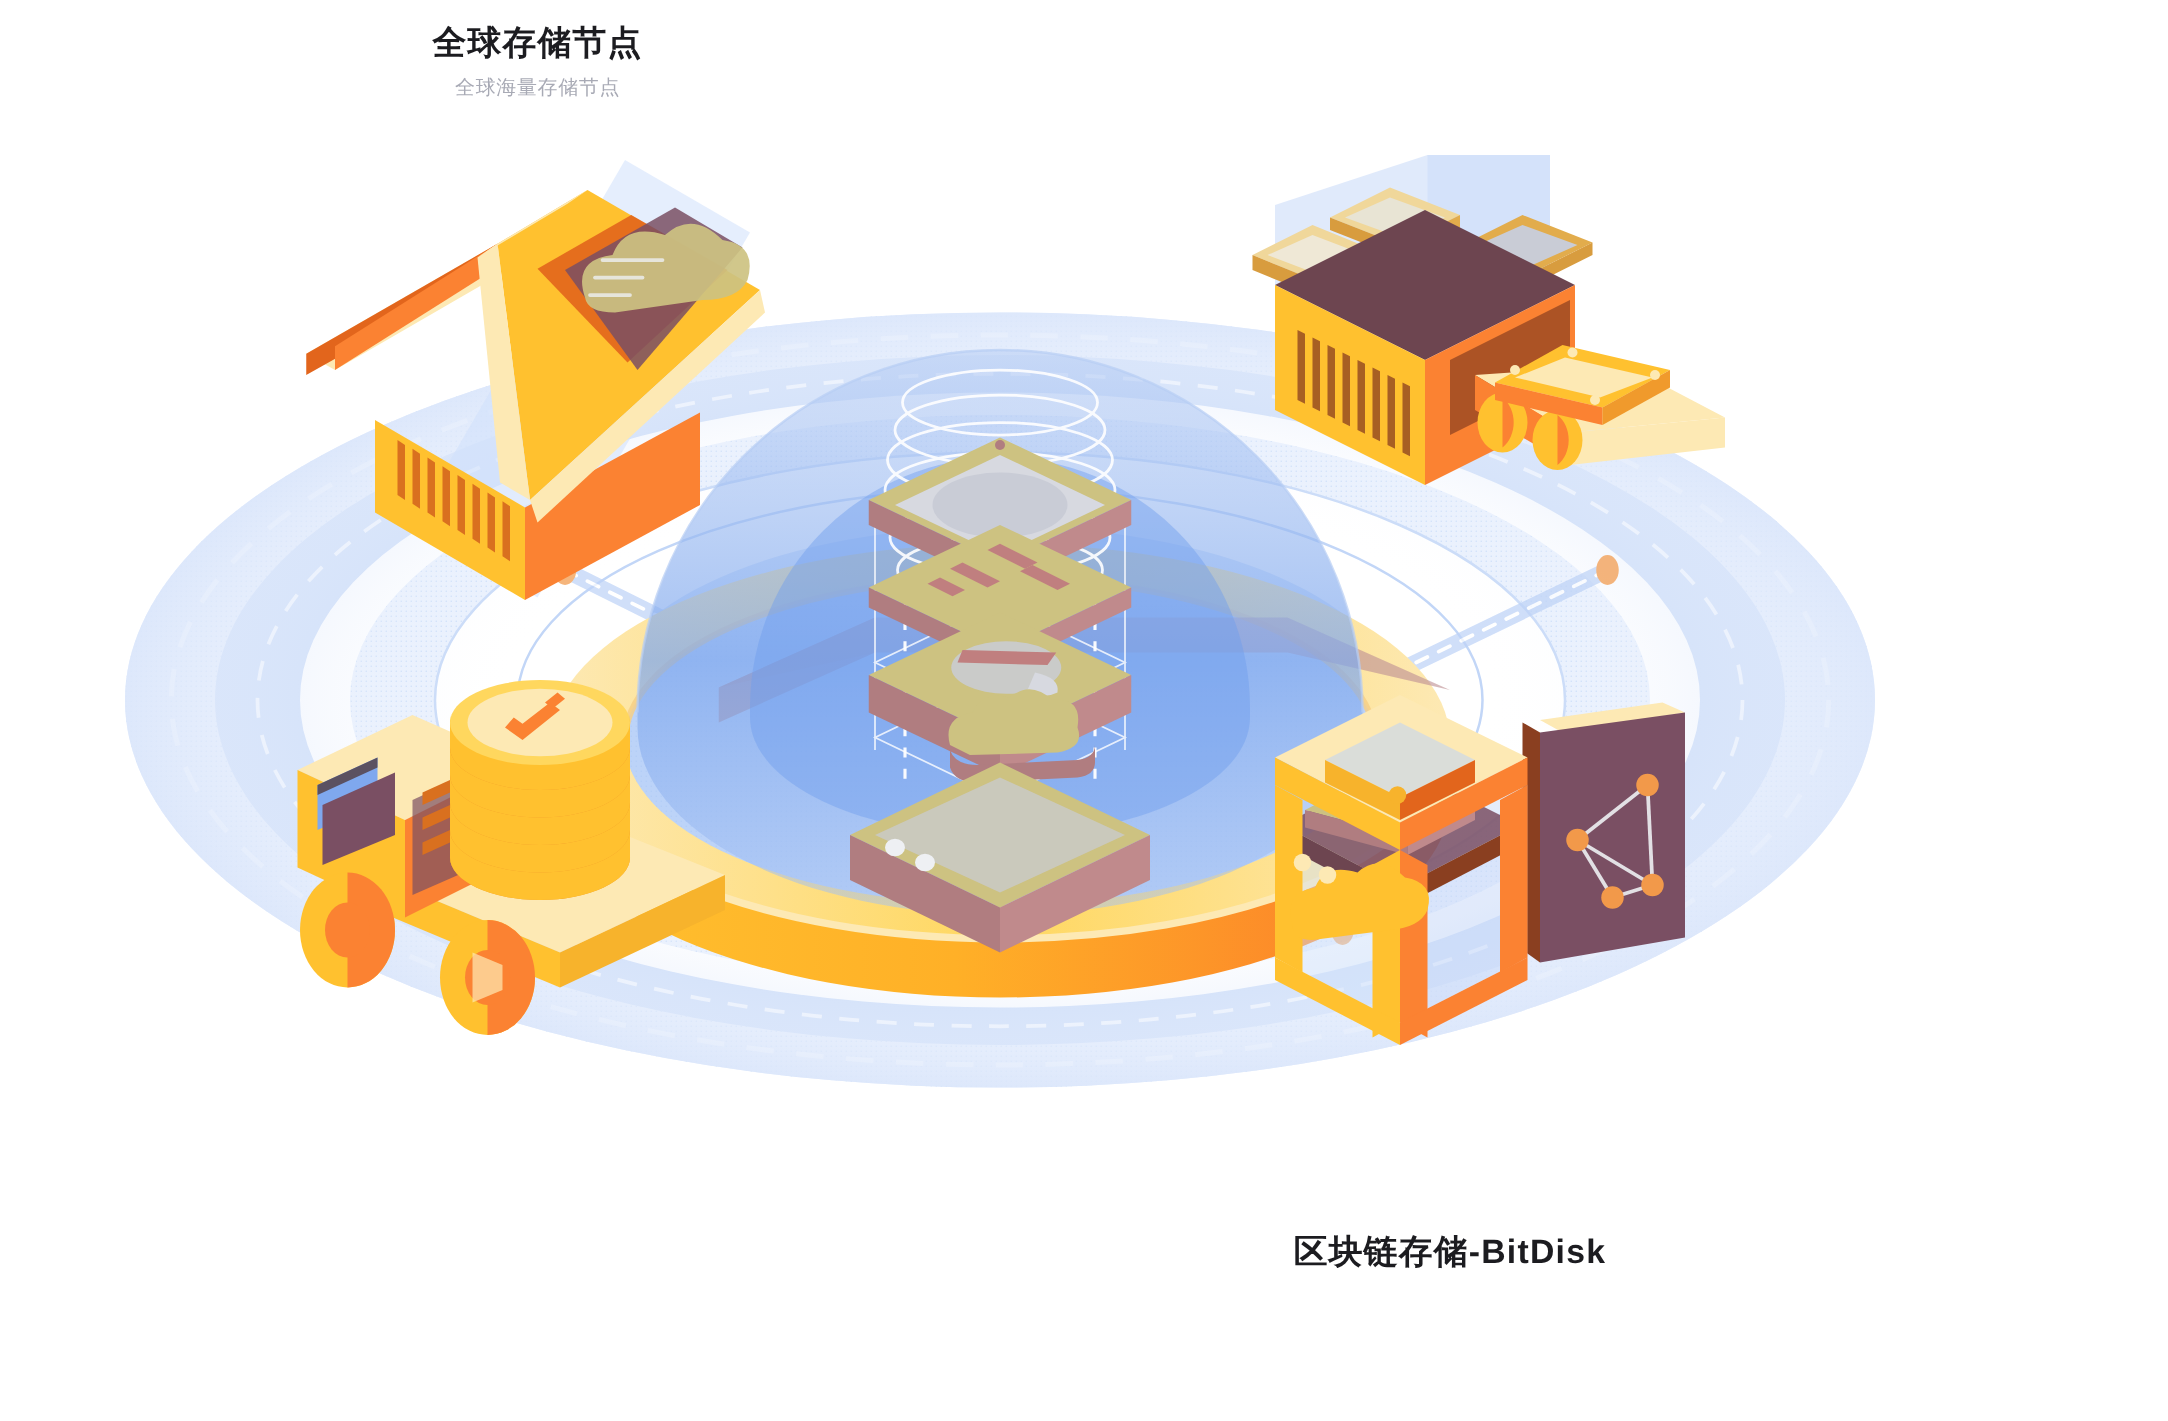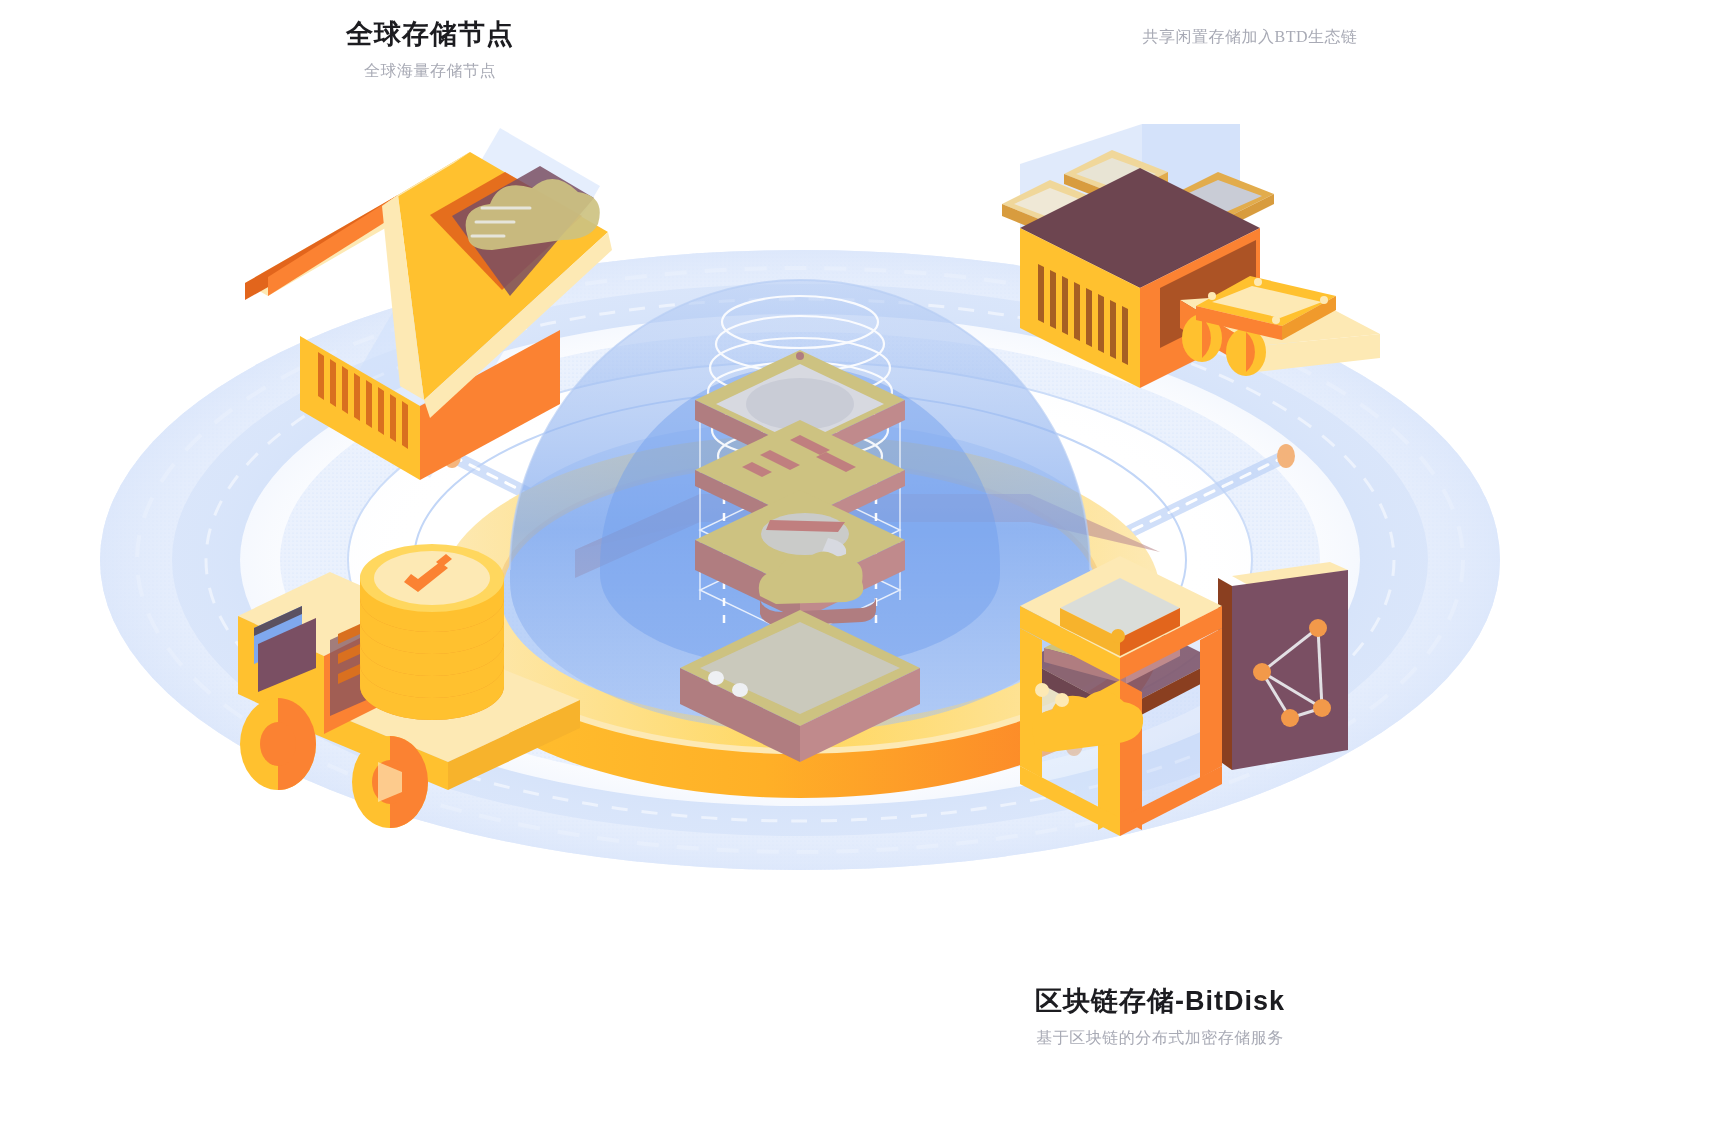--- a/index.html
+++ b/index.html
@@ -429,22 +429,20 @@
       </g>
     </g>
   </svg>
 
   <div class="label" id="lbl-global">
     <div class="title">全球存储节点</div>
     <div class="sub">全球海量存储节点</div>
   </div>
 
   <div class="label" id="lbl-pool">
-    <div class="sub">共享闲置存储加入BTD生态链</div>
   </div>
 
 
   <div class="label" id="lbl-bitdisk">
     <div class="title">区块链存储-BitDisk</div>
-    <div class="sub">基于区块链的分布式加密存储服务</div>
   </div>
 
 </div>
 
 </body></html>

